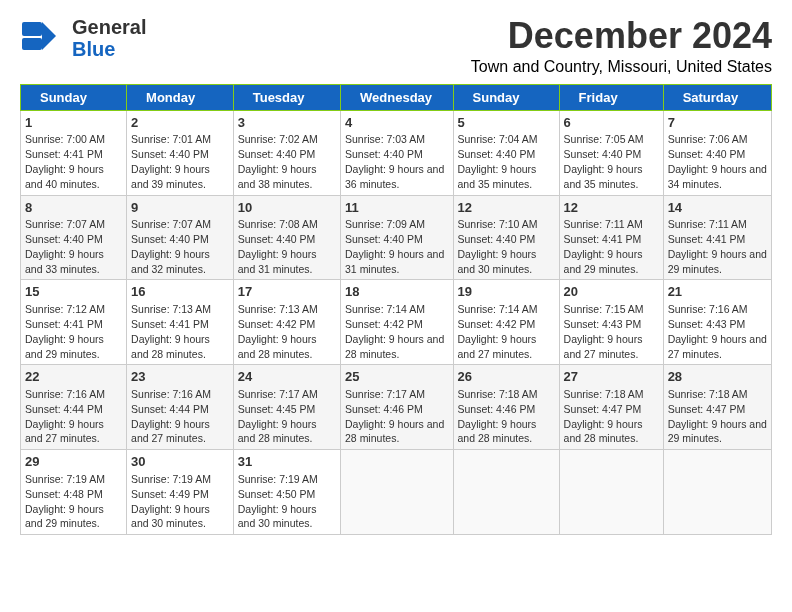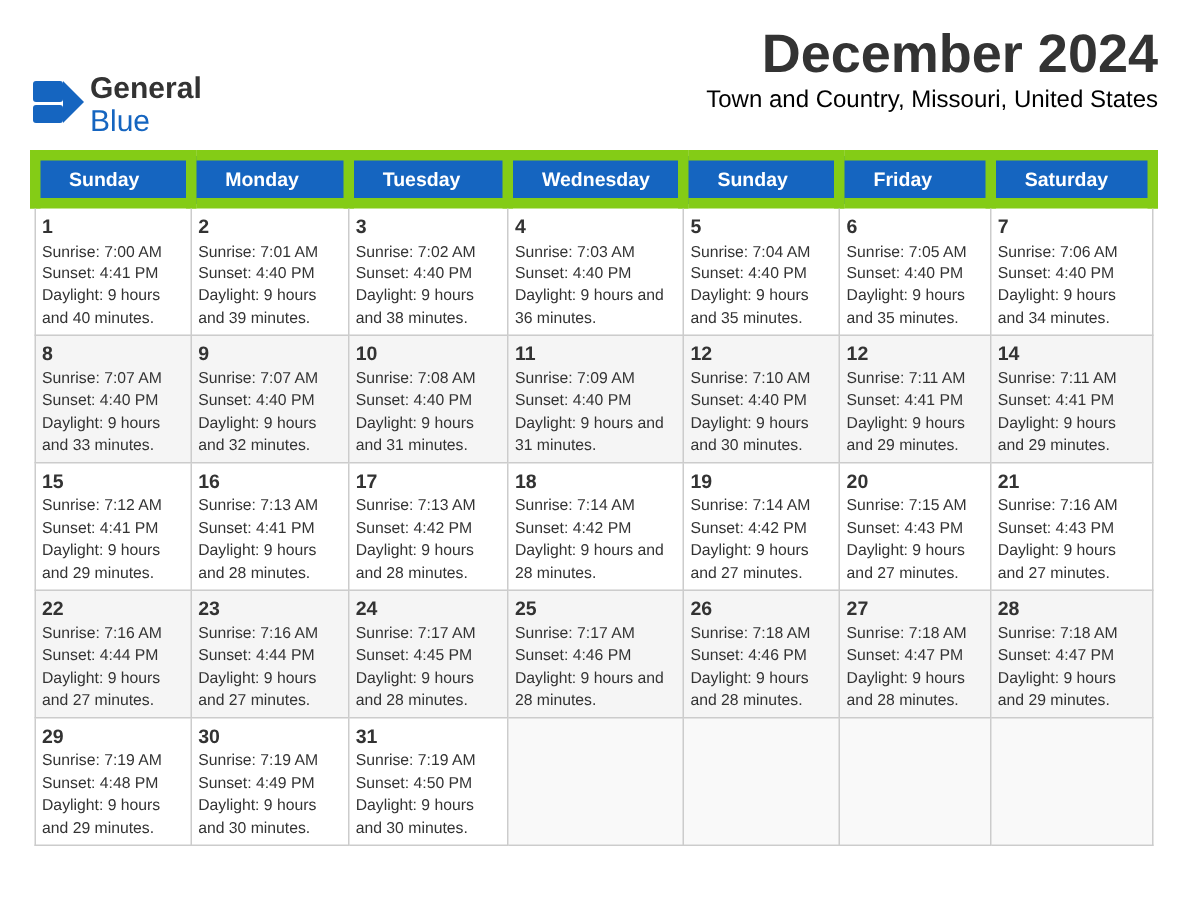--- a/index.html
+++ b/index.html
@@ -22,22 +22,21 @@
       margin-bottom: 8px;
     }
     .logo {
       display: flex;
       flex-direction: column;
       align-items: flex-start;
     }
     .logo-row {
       display: flex;
       align-items: center;
-      gap: 4px;
-      margin-top: 32px;
+      gap: 16px;
     }
     .title-block {
       text-align: right;
     }
     .month-title {
       font-size: 36px;
       font-weight: bold;
       color: #333;
       line-height: 1.1;
     }
@@ -51,21 +50,21 @@
       border-collapse: collapse;
       font-size: 11px;
     }
     .calendar thead tr th {
       background: #1565c0;
       color: #fff;
       font-size: 13px;
       font-weight: bold;
       padding: 5px 19px;
       text-align: left;
-      border: 7px solid #84cc16;
+      border: 1px solid #84cc16;
     }
     .calendar tbody tr td {
       vertical-align: top;
       border: 1px solid #ccc;
       padding: 3px 4px;
       width: 113px;
       height: 78px;
       background: #fff;
       color: #333;
       line-height: 1.35;
@@ -101,21 +100,21 @@
           <svg width="36" height="36" viewBox="0 0 36 36">
             <rect x="2" y="4" width="20" height="14" rx="2" fill="#1565c0"></rect>
             <polygon points="22,4 36,18 22,32" fill="#1565c0"></polygon>
             <rect x="2" y="20" width="20" height="12" rx="2" fill="#1565c0"></rect>
           </svg>
         </span>
         <div>
           <div style="font-size:20px;font-weight:bold;color:#333;line-height:1.1;">
             <span style="color:#333;">General</span>
           </div>
-          <div style="font-size:20px;font-weight:normal;color:#1565c0;line-height:1.1;">
+          <div style="font-size:20px;font-weight:bold;color:#1565c0;line-height:1.1;">
             <span>Blue</span>
           </div>
         </div>
       </div>
     </div>
     <div class="title-block">
       <div class="month-title">December 2024</div>
       <div class="location-title">Town and Country, Missouri, United States</div>
     </div>
   </div>

